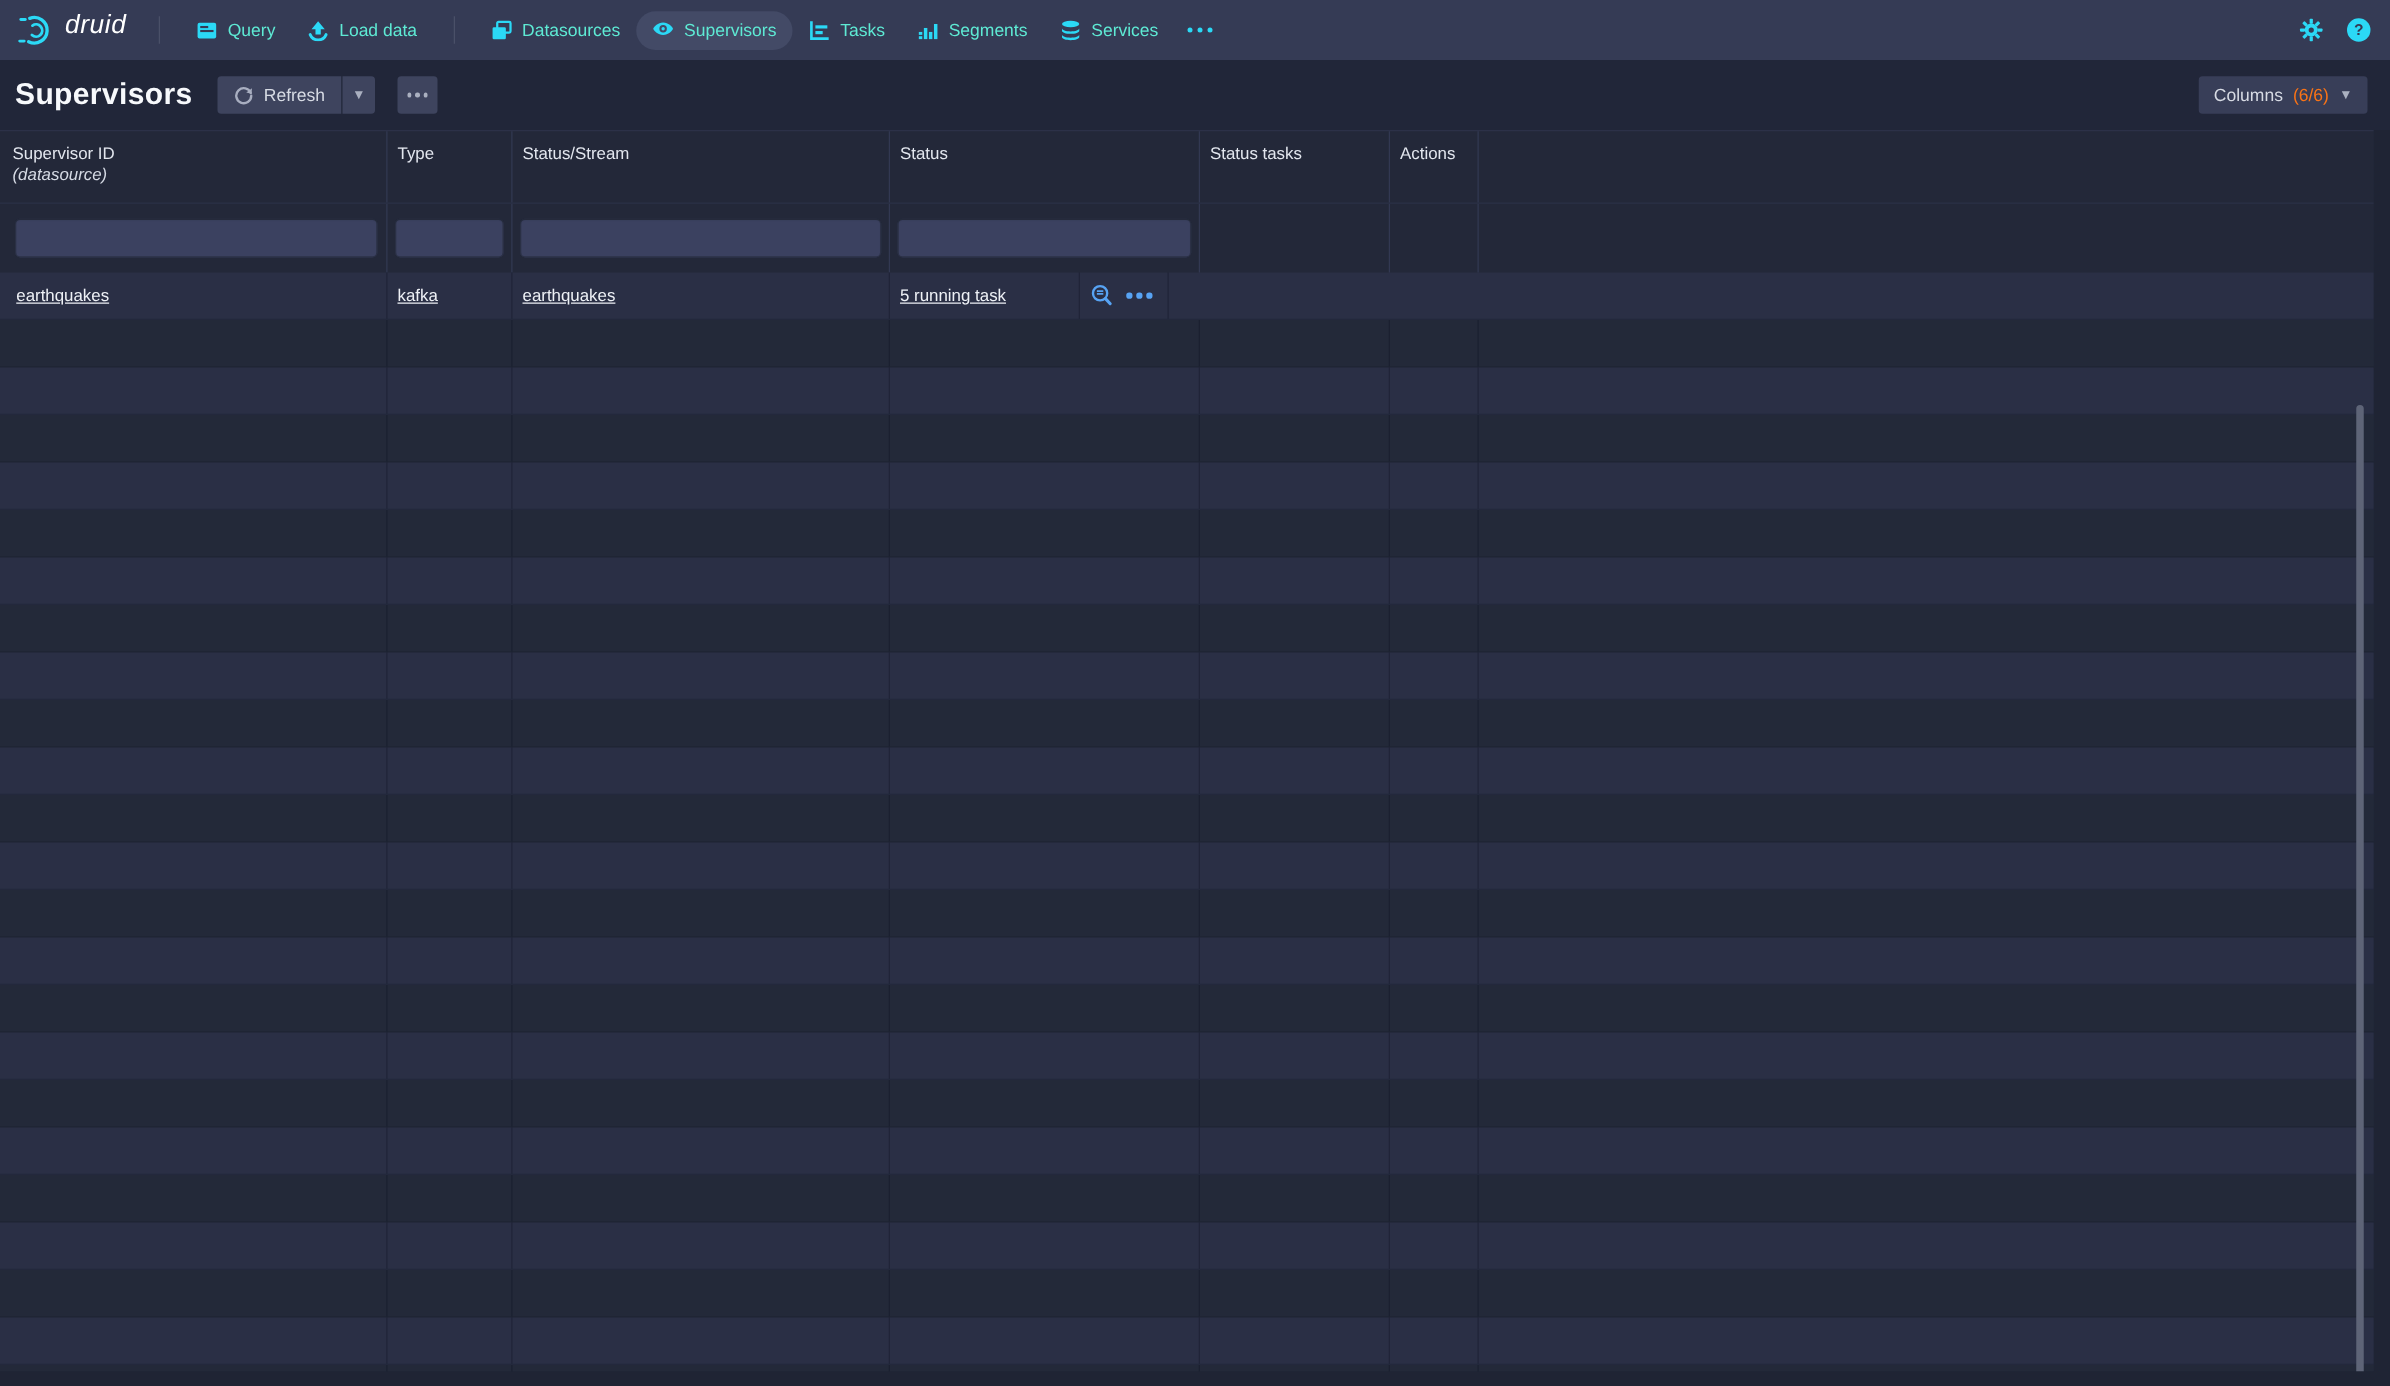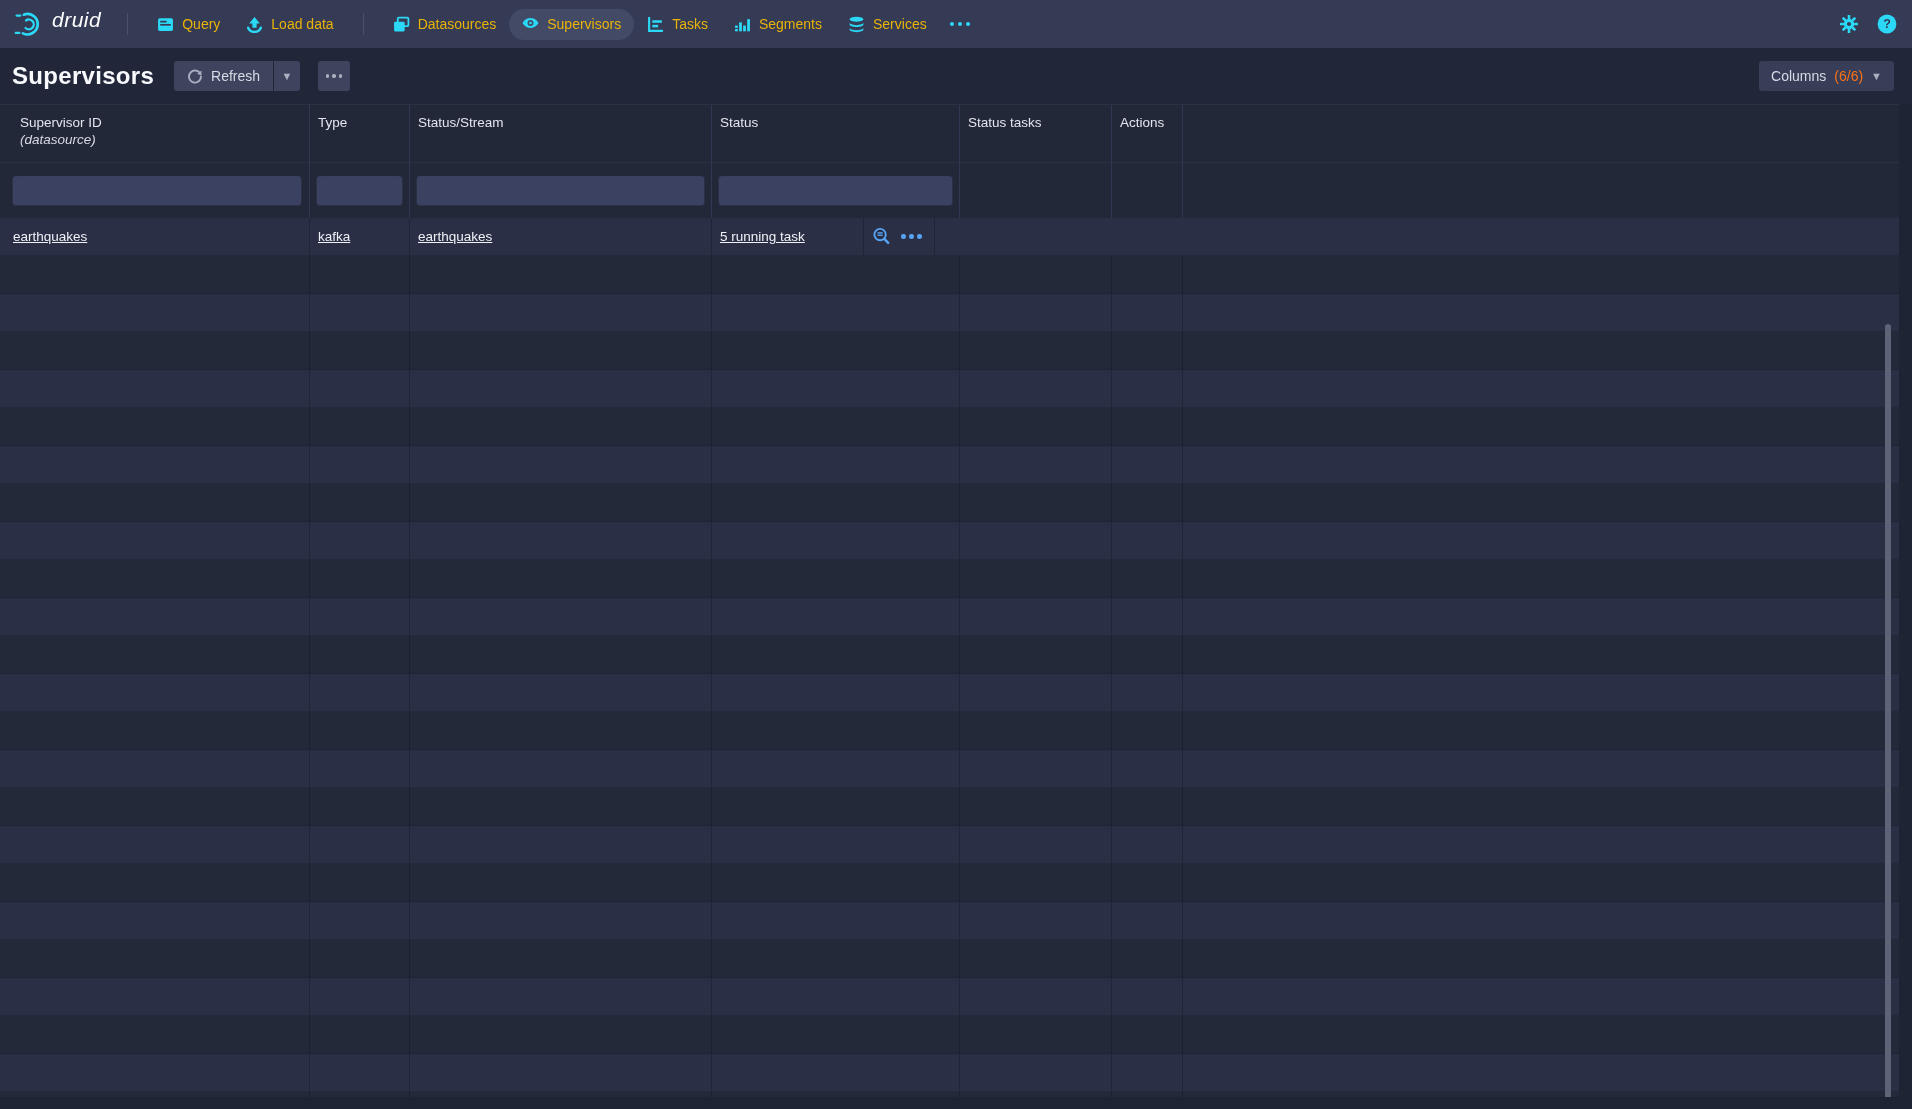--- a/index.html
+++ b/index.html
@@ -11,21 +11,21 @@
   }
   
   .navbar {
     position:absolute; top:0; left:0; width:1912px; height:48px;
     background:#353b55; display:flex; align-items:center; padding:0 14px;
   }
   .logo { display:flex; align-items:flex-start; gap:6px; margin-right:10px; }
   .logo-text { font-size:21px; font-style:italic; color:#ffffff; letter-spacing:0.5px; font-weight:400; }
   .nav-sep { width:1px; height:22px; background:#4a5068; margin:0 16px; }
   .nav-item {
-    display:flex; align-items:center; gap:8px; color:#eab308; font-size:14px;
+    display:flex; align-items:center; gap:8px; color:#5eead4; font-size:14px;
     padding:7px 13px; border-radius:16px; cursor:pointer; white-space:nowrap;
   }
   .nav-item.active { background:#434a66; }
   .nav-icon { width:17px; height:17px; display:inline-flex; }
   .nav-right { margin-left:auto; display:flex; align-items:center; gap:16px; }
   .icon-btn { width:22px; height:22px; display:flex; align-items:center; justify-content:center; cursor:pointer; }
   .more-dots { display:flex; gap:4px; padding:0 10px; cursor:pointer; }
   .more-dots i { width:4px; height:4px; border-radius:50%; background:var(--accent); }
 
   
@@ -58,21 +58,21 @@
   .c0{width:310px;} .c1{width:100px;} .c2{width:302px;} .c3{width:248px;}
   .c4{width:152px;} .c5{width:71px;} .c6{flex:1;}
   .thead {
     display:flex; height:58px; border-top:1px solid #2c3148;
     background:#232839;
   }
   .th {
     padding:10px 8px 0 8px; font-size:13.5px; color:#e2e6ee;
     border-right:1px solid #323852; line-height:1.25;
   }
-  .th.c0 { padding-left:20px; }
+  .th.c0 { padding-left:10px; }
   .th.c6 { border-right:none; }
   .th .sub { font-style:italic; color:#d5dae4; }
   .filters {
     display:flex; height:56px; background:#232839; border-top:1px solid #2b3047;
     align-items:center;
   }
   .fcell { height:100%; border-right:1px solid #323852; display:flex; align-items:center; }
   .fcell.c6 { border-right:none; }
   .filter-input {
     height:31px; width:calc(100% - 12px); margin:0 6px;

